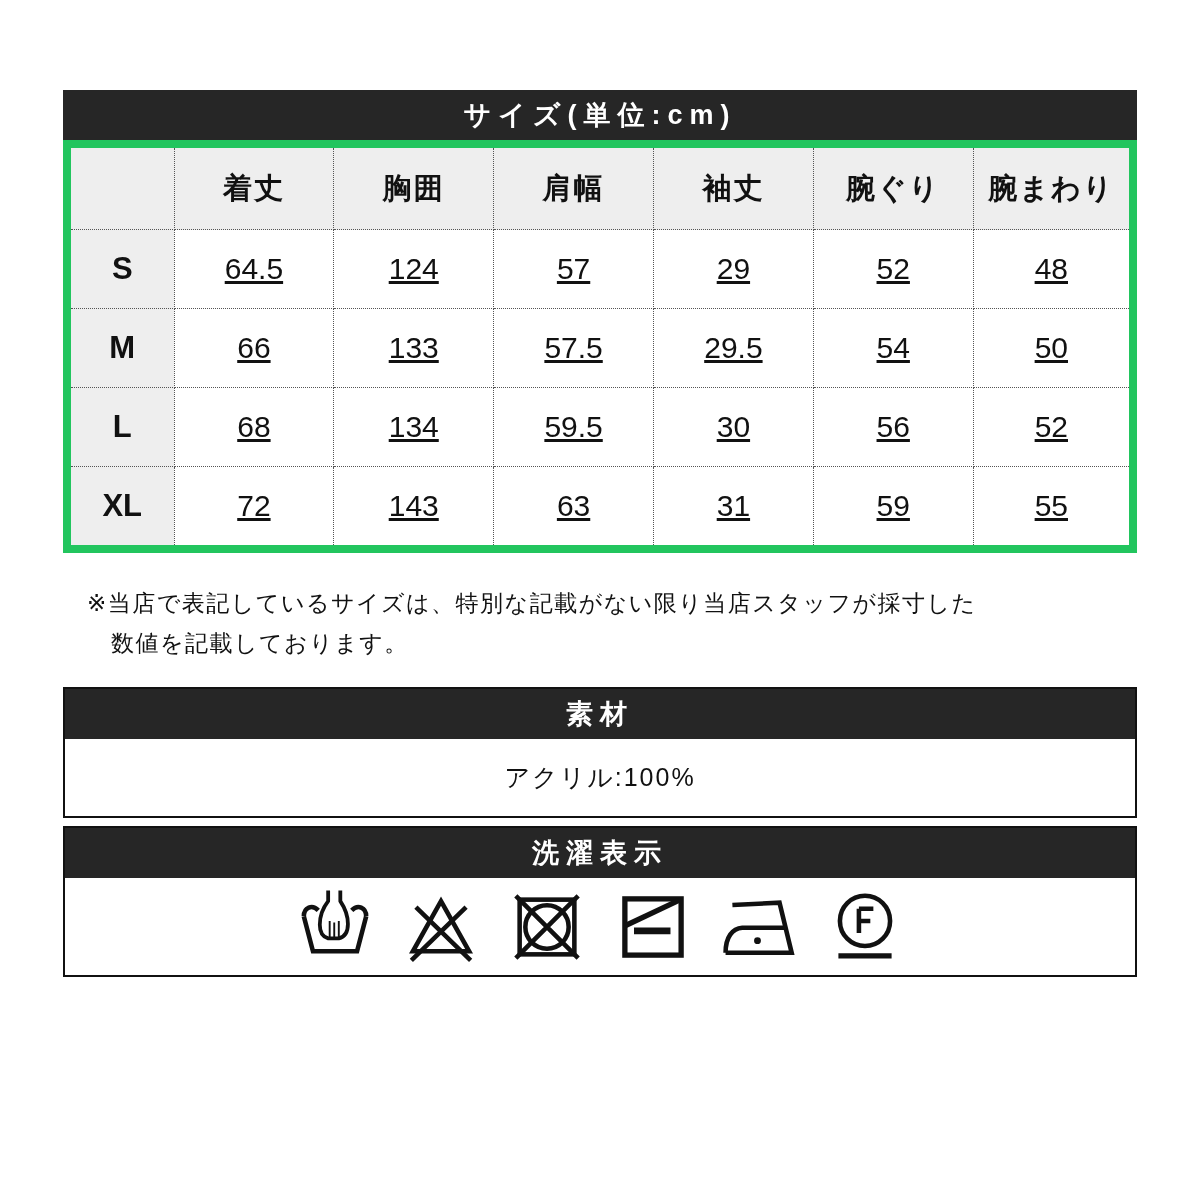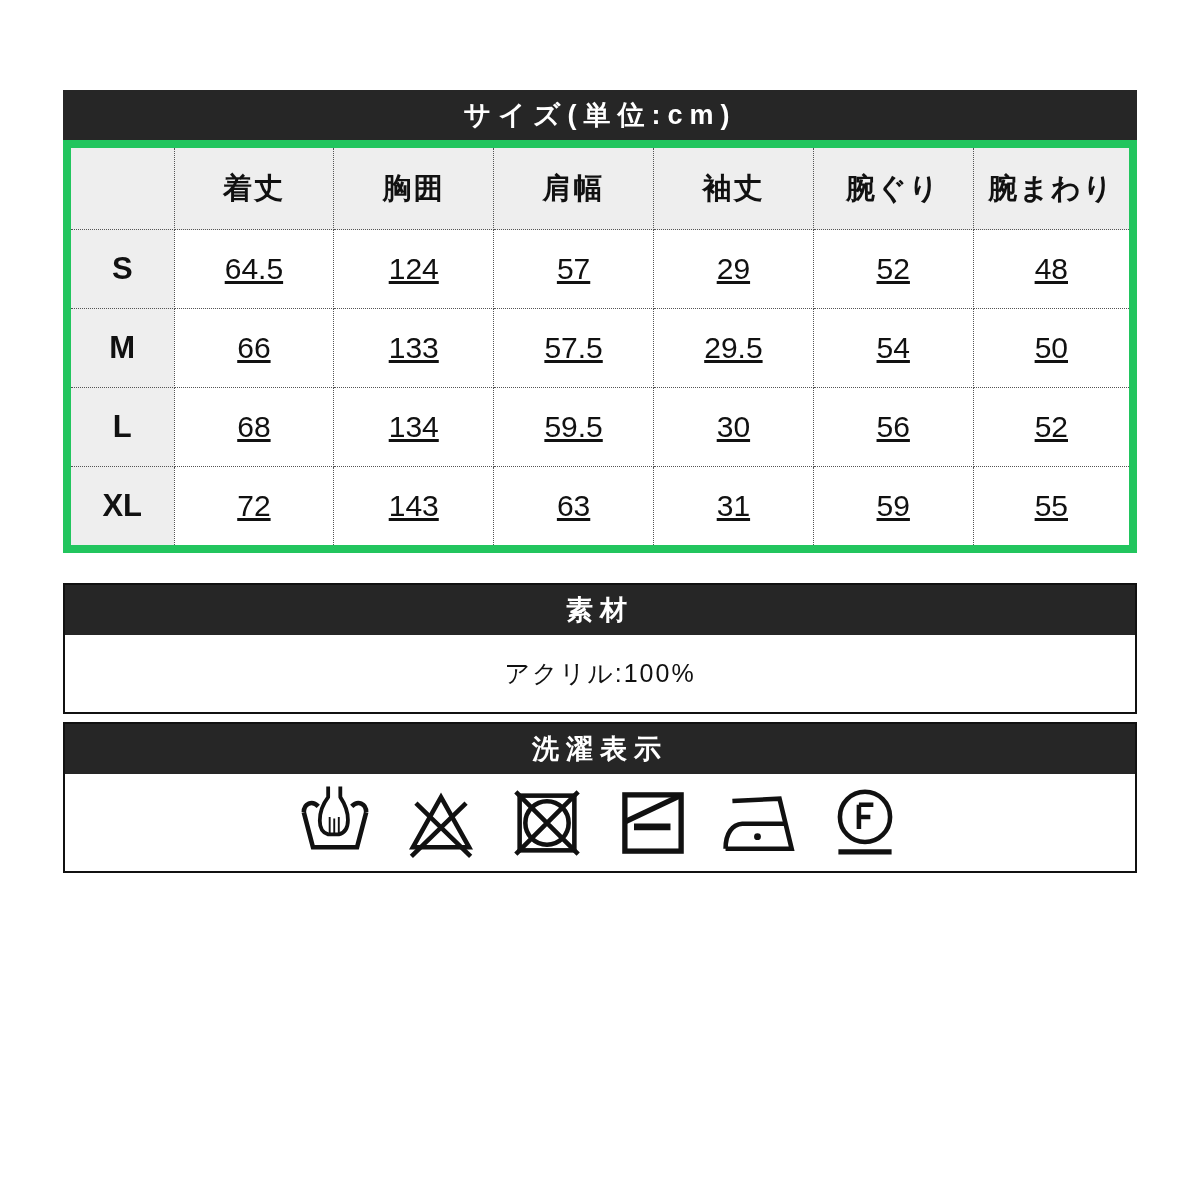--- a/index.html
+++ b/index.html
@@ -158,20 +158,22 @@
           <td>63</td>
           <td>31</td>
           <td>59</td>
           <td>55</td>
         </tr>
       </tbody>
     </table>
   </section>
 
   <div class="notes">
+    <p class="note">※当店で表記しているサイズは、特別な記載がない限り当店スタッフが採寸した
+数値を記載しております。</p>
   </div>
 
   <section class="box">
     <div class="bar">素材</div>
     <div class="box-body">
       <span>アクリル:100%</span>
     </div>
   </section>
 
   <section class="box">

